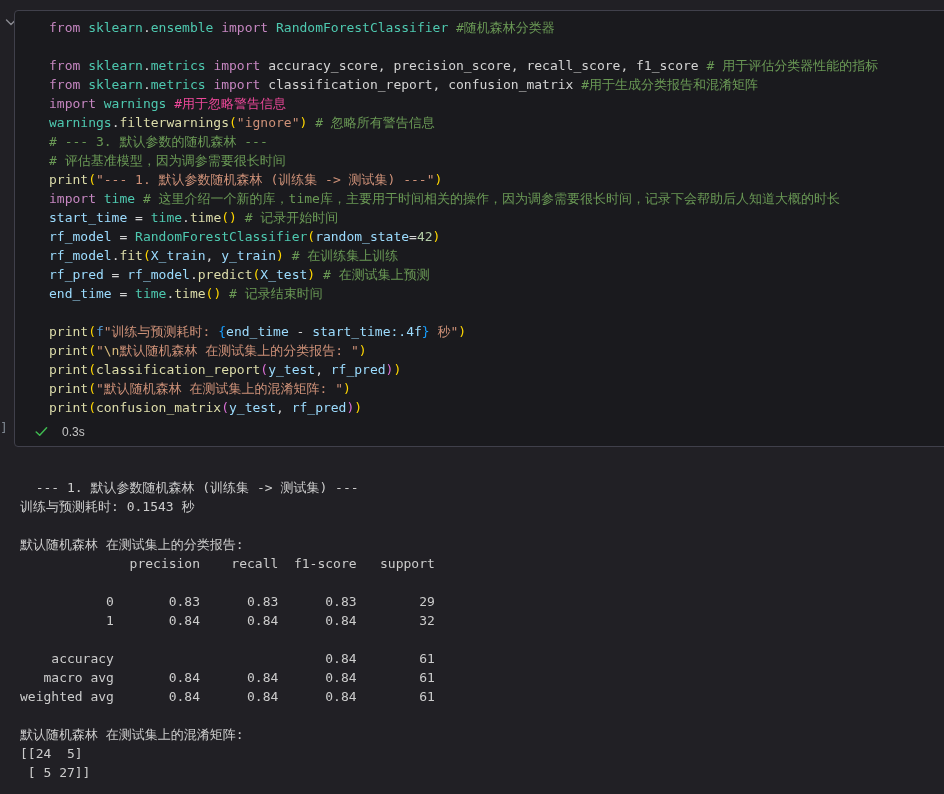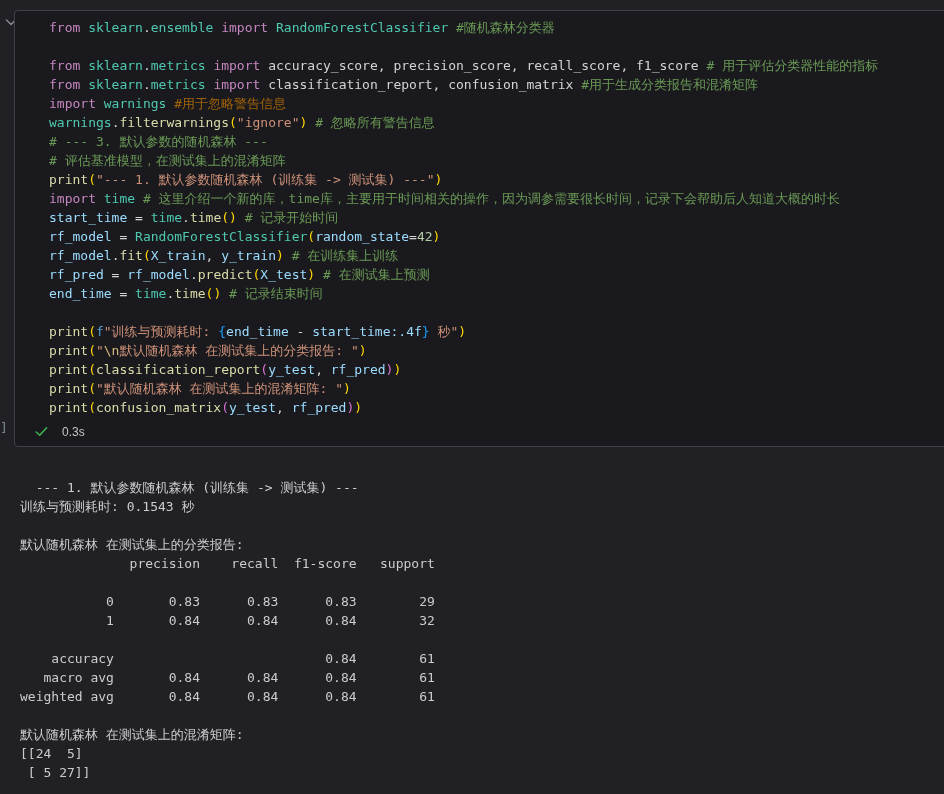--- a/index.html
+++ b/index.html
@@ -54,24 +54,24 @@
     </svg>
   </span>
 </div>
 
 <div class="cell" style="background: rgb(26, 26, 30); border-color: rgb(64, 64, 75);">
   <div class="code" id="code">
       <div class="line"><span style="color: rgb(197, 134, 192);">from </span><span style="color: rgb(78, 201, 176);">sklearn</span><span style="color: rgb(212, 212, 212);">.</span><span style="color: rgb(78, 201, 176);">ensemble</span><span style="color: rgb(197, 134, 192);"> import </span><span style="color: rgb(78, 201, 176);">RandomForestClassifier</span><span style="color: rgb(212, 212, 212);"> </span><span style="color: rgb(106, 153, 85);">#随机森林分类器</span></div>
       <div class="line"> </div>
       <div class="line"><span style="color: rgb(197, 134, 192);">from </span><span style="color: rgb(78, 201, 176);">sklearn</span><span style="color: rgb(212, 212, 212);">.</span><span style="color: rgb(78, 201, 176);">metrics</span><span style="color: rgb(197, 134, 192);"> import </span><span style="color: rgb(212, 212, 212);">accuracy_score, precision_score, recall_score, f1_score </span><span style="color: rgb(106, 153, 85);"># 用于评估分类器性能的指标</span></div>
       <div class="line"><span style="color: rgb(197, 134, 192);">from </span><span style="color: rgb(78, 201, 176);">sklearn</span><span style="color: rgb(212, 212, 212);">.</span><span style="color: rgb(78, 201, 176);">metrics</span><span style="color: rgb(197, 134, 192);"> import </span><span style="color: rgb(212, 212, 212);">classification_report, confusion_matrix </span><span style="color: rgb(106, 153, 85);">#用于生成分类报告和混淆矩阵</span></div>
-      <div class="line"><span style="color: rgb(197, 134, 192);">import </span><span style="color: rgb(78, 201, 176);">warnings</span><span style="color: rgb(212, 212, 212);"> </span><span style="color: #a16207;">#用于忽略警告信息</span></div>
+      <div class="line"><span style="color: rgb(197, 134, 192);">import </span><span style="color: rgb(78, 201, 176);">warnings</span><span style="color: rgb(212, 212, 212);"> </span><span style="color: #ec4899;">#用于忽略警告信息</span></div>
       <div class="line"><span style="color: rgb(78, 201, 176);">warnings</span><span style="color: rgb(212, 212, 212);">.</span><span style="color: rgb(220, 220, 170);">filterwarnings</span><span style="color: rgb(255, 215, 0);">(</span><span style="color: rgb(206, 145, 120);">"ignore"</span><span style="color: rgb(255, 215, 0);">)</span><span style="color: rgb(212, 212, 212);"> </span><span style="color: rgb(106, 153, 85);"># 忽略所有警告信息</span></div>
       <div class="line"><span style="color: rgb(106, 153, 85);"># --- 3. 默认参数的随机森林 ---</span></div>
-      <div class="line"><span style="color: rgb(106, 153, 85);"># 评估基准模型，在测试集上的混淆矩阵</span></div>
+      <div class="line"><span style="color: rgb(106, 153, 85);"># 评估基准模型，因为调参需要很长时间</span></div>
       <div class="line"><span style="color: rgb(220, 220, 170);">print</span><span style="color: rgb(255, 215, 0);">(</span><span style="color: rgb(206, 145, 120);">"--- 1. 默认参数随机森林 (训练集 -&gt; 测试集) ---"</span><span style="color: rgb(255, 215, 0);">)</span></div>
       <div class="line"><span style="color: rgb(197, 134, 192);">import </span><span style="color: rgb(78, 201, 176);">time</span><span style="color: rgb(212, 212, 212);"> </span><span style="color: rgb(106, 153, 85);"># 这里介绍一个新的库，time库，主要用于时间相关的操作，因为调参需要很长时间，记录下会帮助后人知道大概的时长</span></div>
       <div class="line"><span style="color: rgb(156, 220, 254);">start_time</span><span style="color: rgb(212, 212, 212);"> = </span><span style="color: rgb(78, 201, 176);">time</span><span style="color: rgb(212, 212, 212);">.</span><span style="color: rgb(220, 220, 170);">time</span><span style="color: rgb(255, 215, 0);">()</span><span style="color: rgb(212, 212, 212);"> </span><span style="color: rgb(106, 153, 85);"># 记录开始时间</span></div>
       <div class="line"><span style="color: rgb(156, 220, 254);">rf_model</span><span style="color: rgb(212, 212, 212);"> = </span><span style="color: rgb(78, 201, 176);">RandomForestClassifier</span><span style="color: rgb(255, 215, 0);">(</span><span style="color: rgb(156, 220, 254);">random_state</span><span style="color: rgb(212, 212, 212);">=</span><span style="color: rgb(181, 206, 168);">42</span><span style="color: rgb(255, 215, 0);">)</span></div>
       <div class="line"><span style="color: rgb(156, 220, 254);">rf_model</span><span style="color: rgb(212, 212, 212);">.</span><span style="color: rgb(220, 220, 170);">fit</span><span style="color: rgb(255, 215, 0);">(</span><span style="color: rgb(156, 220, 254);">X_train</span><span style="color: rgb(212, 212, 212);">, </span><span style="color: rgb(156, 220, 254);">y_train</span><span style="color: rgb(255, 215, 0);">)</span><span style="color: rgb(212, 212, 212);"> </span><span style="color: rgb(106, 153, 85);"># 在训练集上训练</span></div>
       <div class="line"><span style="color: rgb(156, 220, 254);">rf_pred</span><span style="color: rgb(212, 212, 212);"> = </span><span style="color: rgb(156, 220, 254);">rf_model</span><span style="color: rgb(212, 212, 212);">.</span><span style="color: rgb(220, 220, 170);">predict</span><span style="color: rgb(255, 215, 0);">(</span><span style="color: rgb(156, 220, 254);">X_test</span><span style="color: rgb(255, 215, 0);">)</span><span style="color: rgb(212, 212, 212);"> </span><span style="color: rgb(106, 153, 85);"># 在测试集上预测</span></div>
       <div class="line"><span style="color: rgb(156, 220, 254);">end_time</span><span style="color: rgb(212, 212, 212);"> = </span><span style="color: rgb(78, 201, 176);">time</span><span style="color: rgb(212, 212, 212);">.</span><span style="color: rgb(220, 220, 170);">time</span><span style="color: rgb(255, 215, 0);">()</span><span style="color: rgb(212, 212, 212);"> </span><span style="color: rgb(106, 153, 85);"># 记录结束时间</span></div>
       <div class="line"> </div>
       <div class="line"><span style="color: rgb(220, 220, 170);">print</span><span style="color: rgb(255, 215, 0);">(</span><span style="color: rgb(86, 156, 214);">f</span><span style="color: rgb(206, 145, 120);">"训练与预测耗时: </span><span style="color: rgb(23, 159, 255);">{</span><span style="color: rgb(156, 220, 254);">end_time</span><span style="color: rgb(212, 212, 212);"> - </span><span style="color: rgb(156, 220, 254);">start_time</span><span style="color: rgb(156, 220, 254);">:.4f</span><span style="color: rgb(23, 159, 255);">}</span><span style="color: rgb(206, 145, 120);"> 秒"</span><span style="color: rgb(255, 215, 0);">)</span></div>
       <div class="line"><span style="color: rgb(220, 220, 170);">print</span><span style="color: rgb(255, 215, 0);">(</span><span style="color: rgb(206, 145, 120);">"</span><span style="color: rgb(215, 186, 125);">\n</span><span style="color: rgb(206, 145, 120);">默认随机森林 在测试集上的分类报告: "</span><span style="color: rgb(255, 215, 0);">)</span></div>

